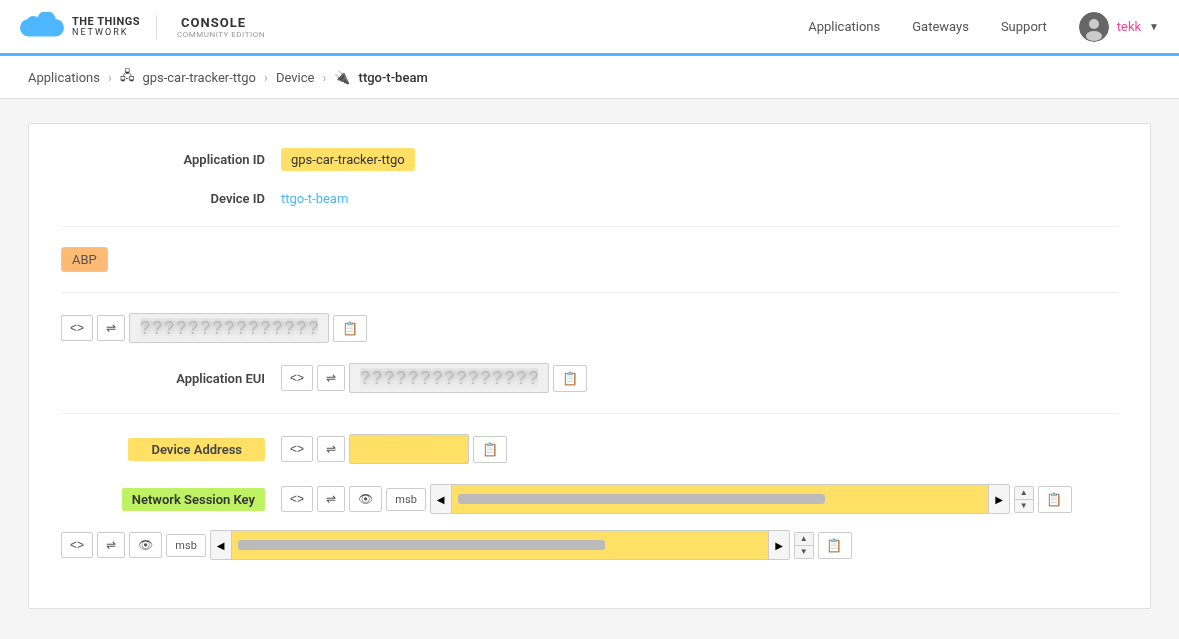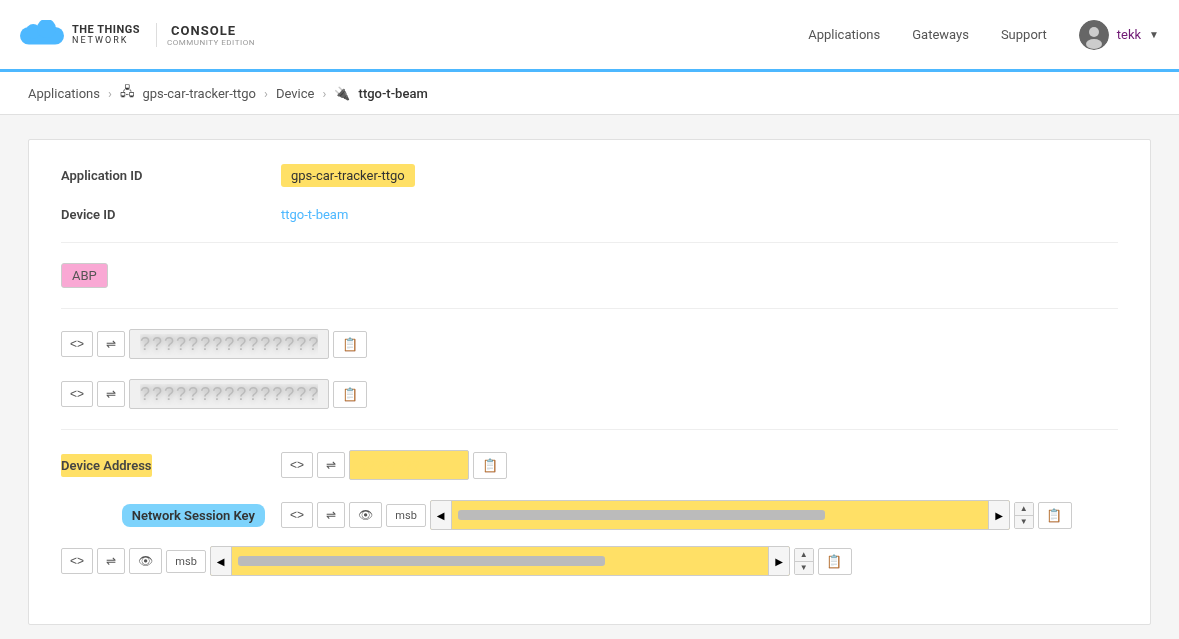--- a/index.html
+++ b/index.html
@@ -1,62 +1,62 @@
 <!DOCTYPE html>
 <html><head>
   <meta charset="utf-8">
   <style>
     * { box-sizing: border-box; margin: 0; padding: 0; }
     body { font-family: -apple-system, BlinkMacSystemFont, 'Segoe UI', Roboto, sans-serif; background: #f5f5f5; font-size: 14px; color: #333; }
 
     
-    .top-bar { background: #fff; border-bottom: 3px solid #4db8ff; display: flex; align-items: center; padding: 0 20px; height: 72px; }
+    .top-bar { background: #fff; border-bottom: 3px solid #4db8ff; display: flex; align-items: center; padding: 0 20px; height: 56px; }
     .logo-area { display: flex; align-items: center; gap: 8px; }
     .cloud-icon { width: 44px; height: 30px; }
     .brand-text { display: flex; flex-direction: column; line-height: 1.1; }
     .brand-top { font-size: 11px; font-weight: 700; color: #333; letter-spacing: 0.5px; }
     .brand-network { font-size: 9px; letter-spacing: 2px; color: #333; }
     .console-label { font-size: 13px; font-weight: 700; color: #333; letter-spacing: 1px; margin-left: 4px; }
     .console-edition { font-size: 8px; color: #999; letter-spacing: 0.5px; }
     .top-nav { margin-left: auto; display: flex; align-items: center; gap: 32px; }
     .top-nav a { text-decoration: none; color: #555; font-size: 13px; }
     .user-area { display: flex; align-items: center; gap: 8px; cursor: pointer; }
     .user-avatar { width: 30px; height: 30px; border-radius: 50%; background: #ddd; overflow: hidden; display: flex; align-items: center; justify-content: center; }
-    .user-name { font-size: 13px; color: #701a75; }
+    .user-name { font-size: 13px; color: #ec4899; }
     .chevron-down { font-size: 10px; color: #555; }
 
     
     .breadcrumb { background: #fff; border-bottom: 1px solid #e0e0e0; padding: 10px 28px; display: flex; align-items: center; gap: 8px; font-size: 13px; }
     .breadcrumb a { color: #555; text-decoration: none; }
     .breadcrumb .sep { color: #aaa; }
     .breadcrumb .current { color: #333; font-weight: 500; }
 
     
     .main { padding: 24px 28px; }
     .card { background: #fff; border: 1px solid #e0e0e0; border-radius: 2px; padding: 24px 32px 32px; }
     .section-title { font-size: 14px; font-weight: 700; color: #4db8ff; letter-spacing: 1px; text-transform: uppercase; margin-bottom: 24px; }
 
     
     .form-row { display: flex; align-items: center; margin-bottom: 20px; }
-    .form-label { width: 220px; font-weight: 600; font-size: 13px; color: #444; padding-right: 16px; flex-shrink: 0; }
+    .form-label { width: 220px; text-align: right; font-weight: 600; font-size: 13px; color: #444; padding-right: 16px; flex-shrink: 0; }
     .form-value { color: #4db8ff; font-size: 13px; }
     .badge-yellow { background: #ffe066; color: #333; padding: 4px 10px; border-radius: 3px; font-size: 13px; }
-    .badge-outline { border: 1px solid #ccc; color: #555; padding: 4px 10px; border-radius: 3px; font-size: 13px; background: #f9a8d4; }
+    .badge-outline { border: 1px solid #ccc; color: #555; padding: 4px 10px; border-radius: 3px; font-size: 13px; background: #fdba74; }
 
     
     .eui-row { display: flex; align-items: center; gap: 4px; }
     .eui-btn { border: 1px solid #ccc; background: #fff; padding: 5px 8px; cursor: pointer; border-radius: 2px; font-size: 12px; color: #555; display: flex; align-items: center; }
     .eui-input { border: 1px solid #ccc; background: #fff; padding: 5px 10px; border-radius: 2px; width: 200px; height: 30px; color: transparent; font-size: 12px; text-shadow: 0 0 6px rgba(0,0,0,0.5); }
     .eui-input.blurred { background: #f0f0f0; }
     .copy-btn { border: 1px solid #ccc; background: #fff; padding: 5px 8px; cursor: pointer; border-radius: 2px; font-size: 13px; }
 
     
     .key-row { display: flex; align-items: center; margin-bottom: 16px; }
     .key-label-wrap { width: 220px; display: flex; justify-content: flex-end; padding-right: 16px; flex-shrink: 0; }
-    .key-label { background: #7dd3fc; padding: 4px 10px; border-radius: 8px; font-weight: 600; font-size: 13px; color: #333; }
+    .key-label { background: #bef264; padding: 4px 10px; border-radius: 2px; font-weight: 600; font-size: 13px; color: #333; }
     .key-controls { display: flex; align-items: center; gap: 4px; flex: 1; }
     .msb-badge { border: 1px solid #ccc; background: #fff; padding: 4px 8px; font-size: 11px; color: #555; border-radius: 2px; }
     .scroll-up-down { display: flex; flex-direction: column; border: 1px solid #ccc; background: #f5f5f5; border-radius: 2px; flex-shrink: 0; }
     .scroll-up-down button { border: none; background: transparent; cursor: pointer; font-size: 8px; padding: 2px 4px; color: #555; line-height: 1; }
 
     .divider-line { height: 1px; background: #eee; margin: 8px 0 20px; }
   </style>
 </head>
 <body>
 
@@ -65,21 +65,21 @@
 
     <svg class="cloud-icon" viewBox="0 0 60 38" fill="none" xmlns="http://www.w3.org/2000/svg">
       <rect x="0" y="8" width="60" height="24" rx="12" fill="#4db8ff"></rect>
       <circle cx="18" cy="14" r="10" fill="#4db8ff"></circle>
       <circle cx="36" cy="10" r="13" fill="#4db8ff"></circle>
     </svg>
     <div class="brand-text">
       <span class="brand-top">THE THINGS</span>
       <span class="brand-network">NETWORK</span>
     </div>
-    <div style="display:flex;flex-direction:column;margin-left:8px;border-left:1px solid #ddd;padding-left:10px;">
+    <div style="display:flex;flex-direction:column;margin-left:8px;border-left:1px solid #ddd;padding-left:20px;">
       <span class="console-label">CONSOLE</span>
       <span class="console-edition">COMMUNITY EDITION</span>
     </div>
   </div>
   <nav class="top-nav">
     <a href="#">Applications</a>
     <a href="#">Gateways</a>
     <a href="#">Support</a>
     <div class="user-area">
       <div class="user-avatar">
@@ -131,33 +131,34 @@
     <div class="form-row">
       <div class="eui-row">
         <button class="eui-btn">&lt;&gt;</button>
         <button class="eui-btn">⇌</button>
         <input type="text" class="eui-input blurred" value="????????????????????????????????" style="color: rgb(187, 187, 187); font-size: 18px; letter-spacing: 2px;" readonly="">
         <button class="copy-btn">📋</button>
       </div>
     </div>
 
     <div class="form-row">
+      <div class="form-label">Application EUI</div>
       <div class="eui-row">
         <button class="eui-btn">&lt;&gt;</button>
         <button class="eui-btn">⇌</button>
         <input type="text" class="eui-input blurred" value="????????????????????????????????" style="color: rgb(187, 187, 187); font-size: 18px; letter-spacing: 2px;" readonly="">
         <button class="copy-btn">📋</button>
       </div>
     </div>
 
     <div class="divider-line"></div>
 
     <div class="form-row">
       <div class="form-label">
-        <span style="background:#ffe066;padding:4px 0;border-radius:2px;">Device Address</span>
+        <span style="background:#ffe066;padding:4px 23px;border-radius:2px;">Device Address</span>
       </div>
       <div class="eui-row">
         <button class="eui-btn">&lt;&gt;</button>
         <button class="eui-btn">⇌</button>
         <input type="text" style="border: 1px solid rgb(204, 204, 204); background: rgb(255, 224, 102); padding: 5px 10px; border-radius: 2px; width: 120px; height: 30px; color: rgb(255, 224, 102);" value="????????" readonly="">
         <button class="copy-btn">📋</button>
       </div>
     </div>
 
     <div class="key-row">

